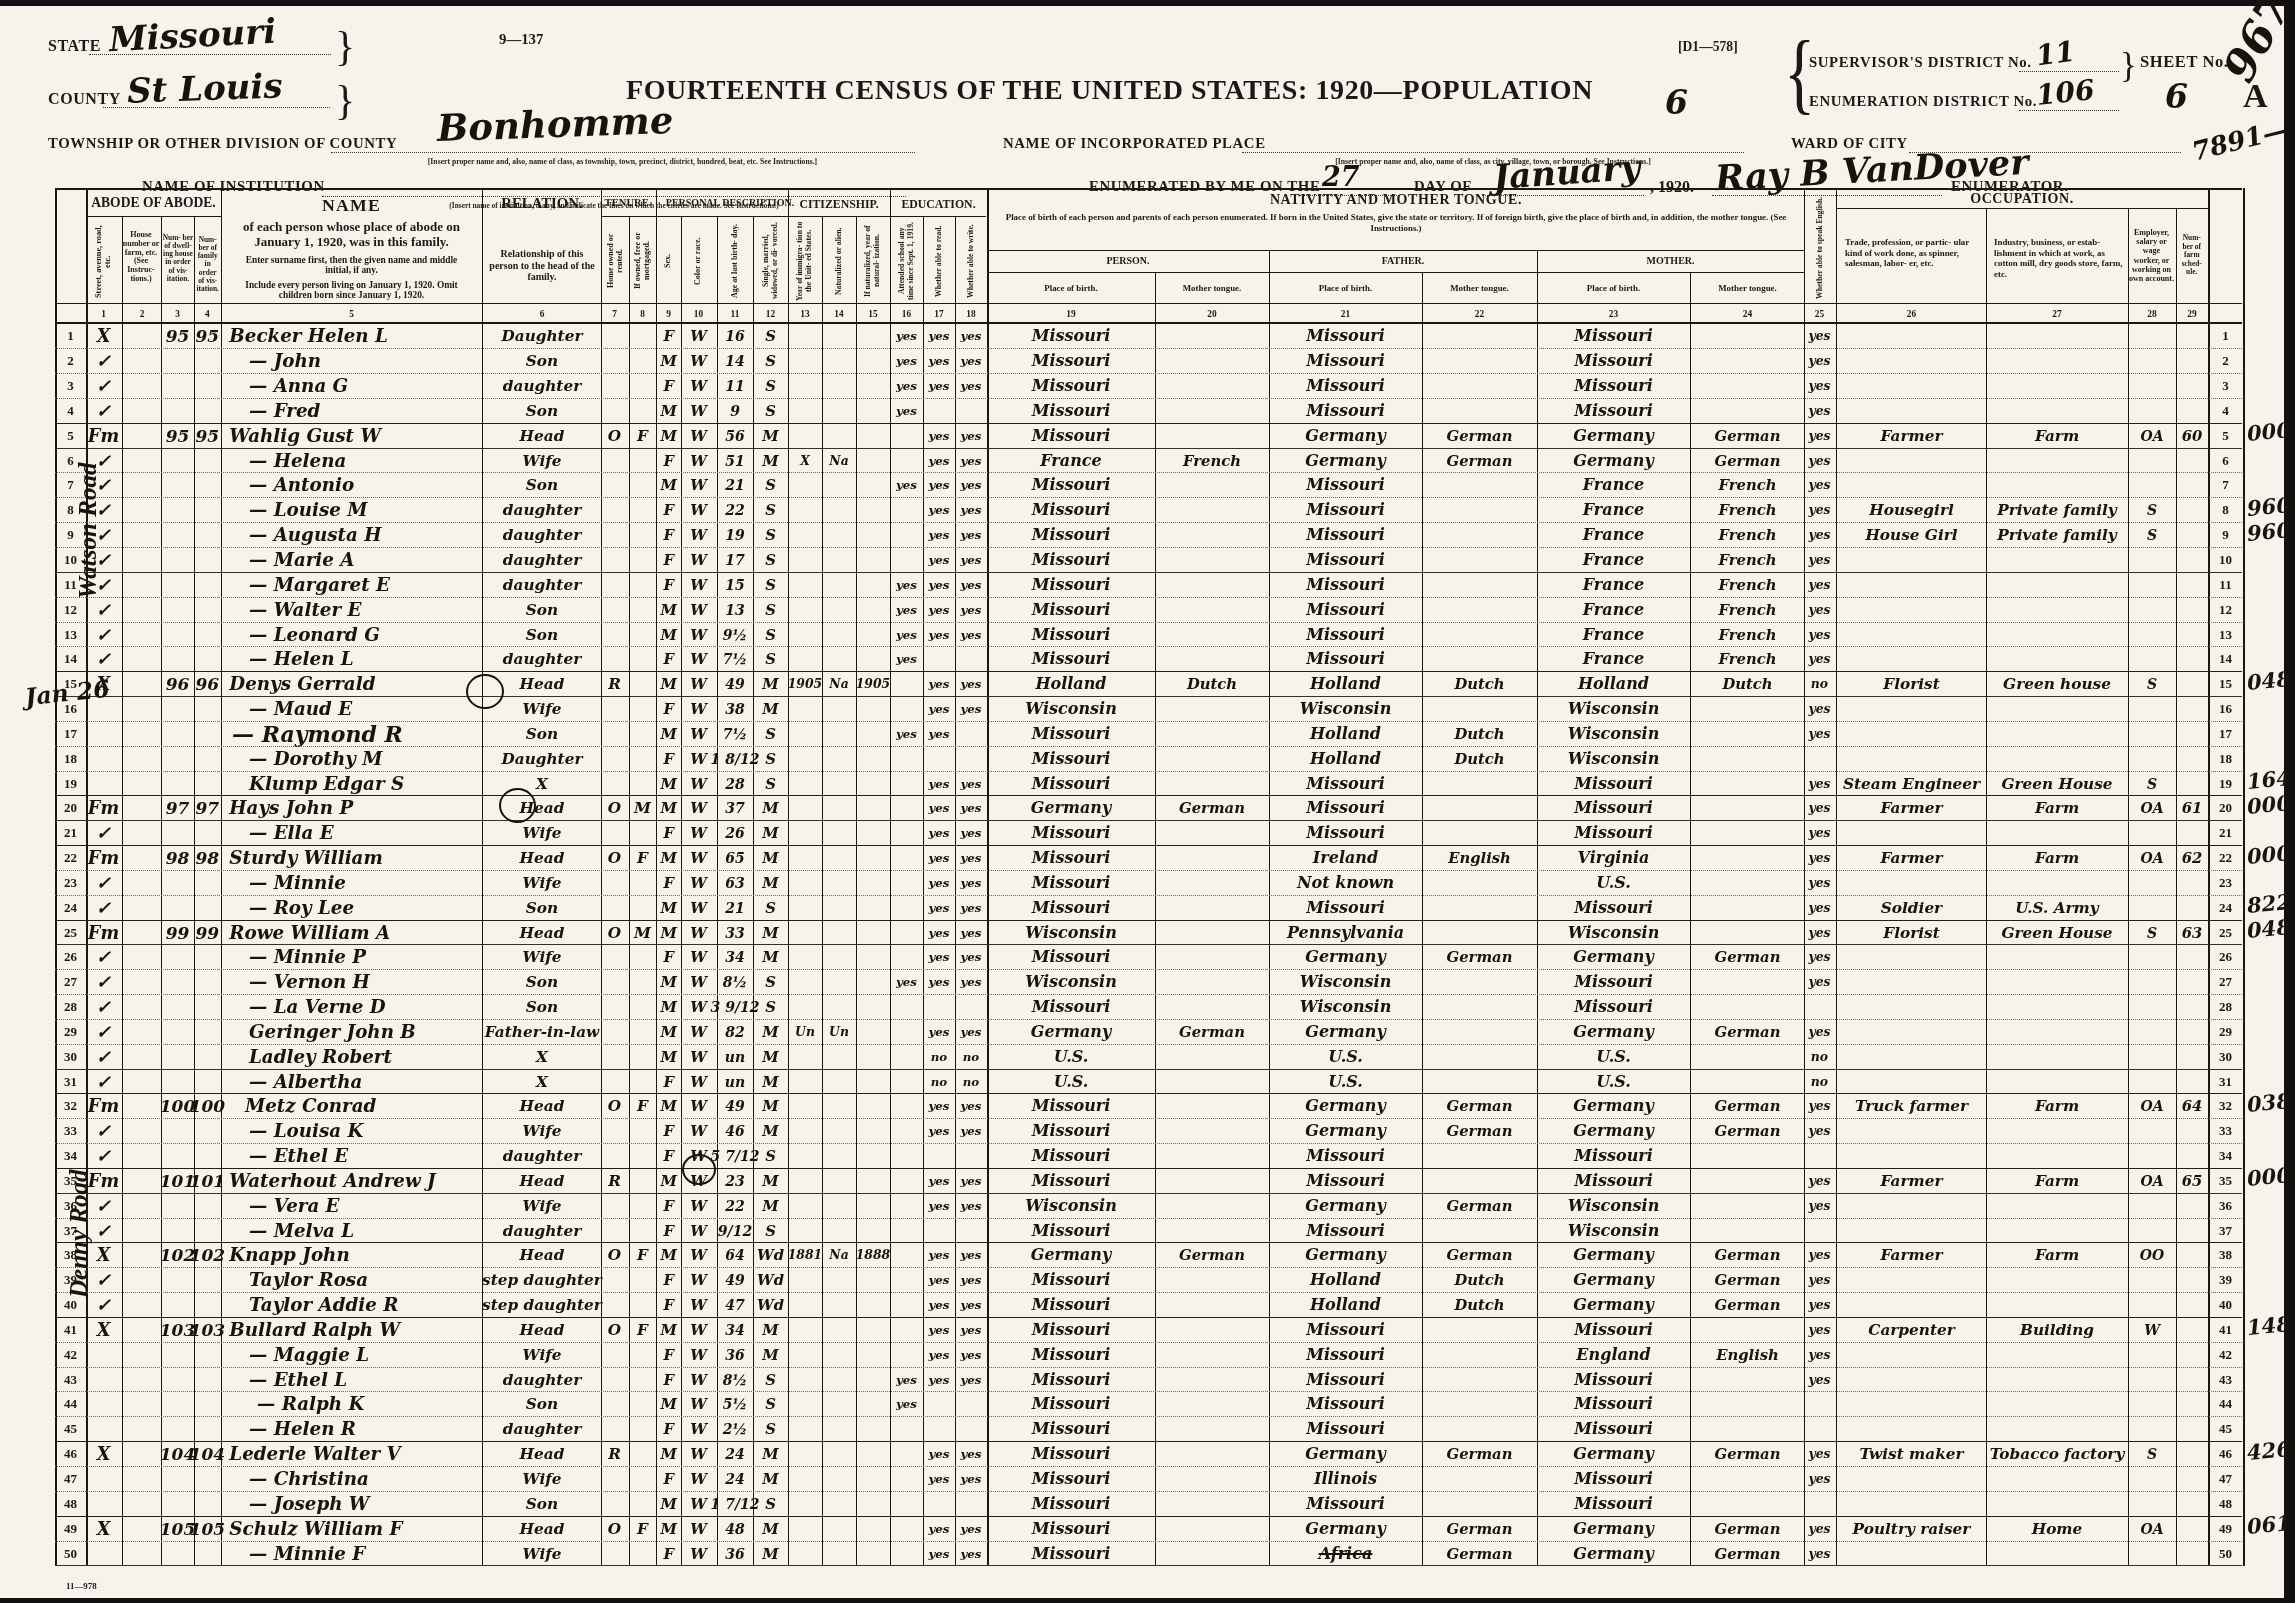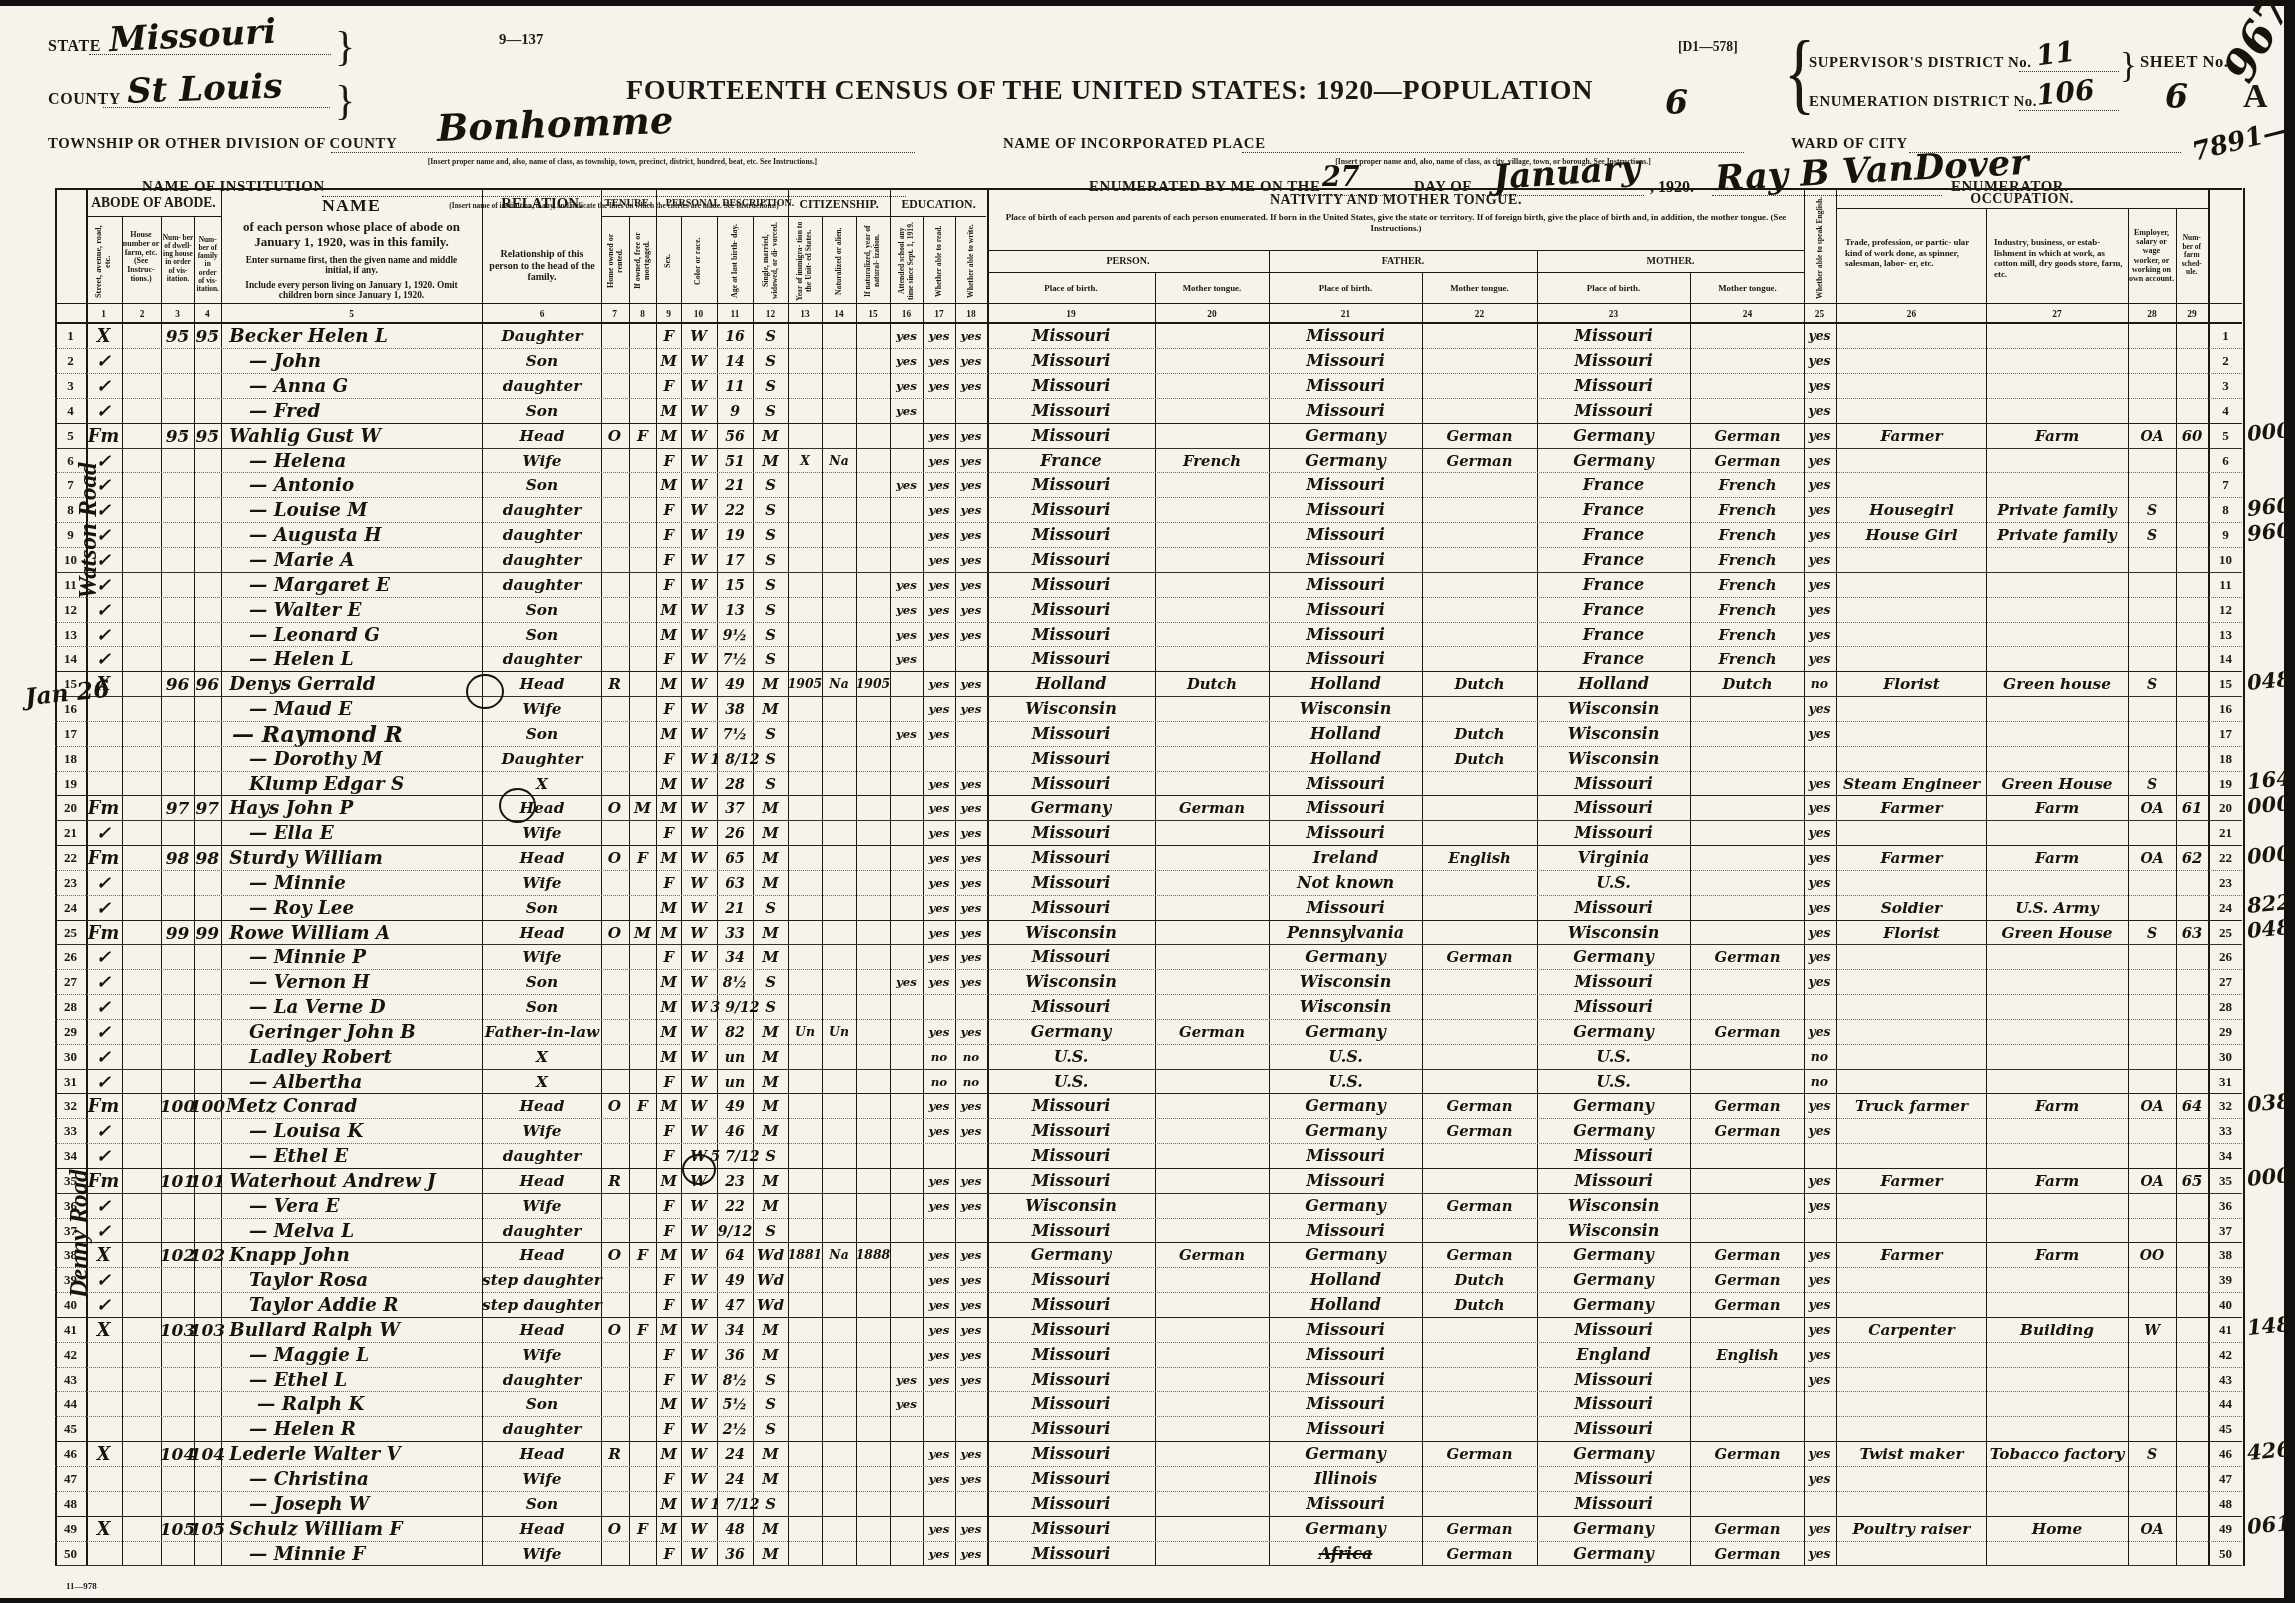--- a/index.html
+++ b/index.html
@@ -792,21 +792,21 @@
       <div class="abs hw cell" style="left: 987px; top: 1069px; width: 168px; height: 25px; font-size: 16px;">U.S.</div>
       <div class="abs hw cell" style="left: 1269px; top: 1069px; width: 153px; height: 25px; font-size: 16px;">U.S.</div>
       <div class="abs hw cell" style="left: 1537px; top: 1069px; width: 153px; height: 25px; font-size: 16px;">U.S.</div>
       <div class="abs hw cell" style="left: 1804px; top: 1069px; width: 31px; height: 25px; font-size: 12.4px;">no</div>
       <div class="abs " style="left: 55px; top: 1093px; width: 2187px; height: 0px; border-top: 1.8px solid rgb(34, 30, 22);"></div>
       <div class="abs print cell" style="left: 55px; top: 1093px; width: 31px; height: 25px; font-size: 13px; font-weight: bold;">32</div>
       <div class="abs print cell" style="left: 2208px; top: 1093px; width: 35px; height: 25px; font-size: 13px; font-weight: bold;">32</div>
       <div class="abs hw cell" style="left: 86px; top: 1093px; width: 35px; height: 25px; font-size: 17.7px;">Fm</div>
       <div class="abs hw cell" style="left: 161px; top: 1093px; width: 33px; height: 25px; font-size: 17px;">100</div>
       <div class="abs hw cell" style="left: 194px; top: 1093px; width: 26.6px; height: 25px; font-size: 17px;">100</div>
-      <div class="abs hw cell left" style="left: 221px; top: 1093px; width: 261px; height: 25px; font-size: 18.3px; padding-left: 5px;">Metz Conrad</div>
+      <div class="abs hw cell left" style="left: 221px; top: 1093px; width: 261px; height: 25px; font-size: 18.3px; padding-left: 24px;">Metz Conrad</div>
       <div class="abs hw cell" style="left: 482px; top: 1093px; width: 120px; height: 25px; font-size: 15.3px;">Head</div>
       <div class="abs hw cell" style="left: 601px; top: 1093px; width: 27px; height: 25px; font-size: 15.3px;">O</div>
       <div class="abs hw cell" style="left: 629px; top: 1093px; width: 27px; height: 25px; font-size: 15.3px;">F</div>
       <div class="abs hw cell" style="left: 656px; top: 1093px; width: 25.4px; height: 25px; font-size: 14.8px;">M</div>
       <div class="abs hw cell" style="left: 681px; top: 1093px; width: 35px; height: 25px; font-size: 14.8px;">W</div>
       <div class="abs hw cell" style="left: 717px; top: 1093px; width: 36px; height: 25px; font-size: 14px;">49</div>
       <div class="abs hw cell" style="left: 753px; top: 1093px; width: 35px; height: 25px; font-size: 14.8px;">M</div>
       <div class="abs hw cell" style="left: 923px; top: 1093px; width: 32px; height: 25px; font-size: 11.8px;">yes</div>
       <div class="abs hw cell" style="left: 955px; top: 1093px; width: 32px; height: 25px; font-size: 11.8px;">yes</div>
       <div class="abs hw cell" style="left: 987px; top: 1093px; width: 168px; height: 25px; font-size: 16px;">Missouri</div>

